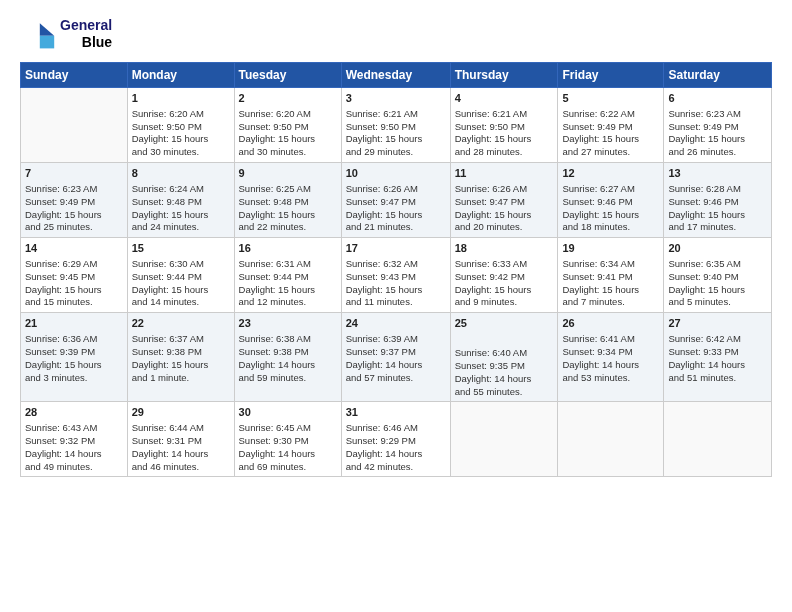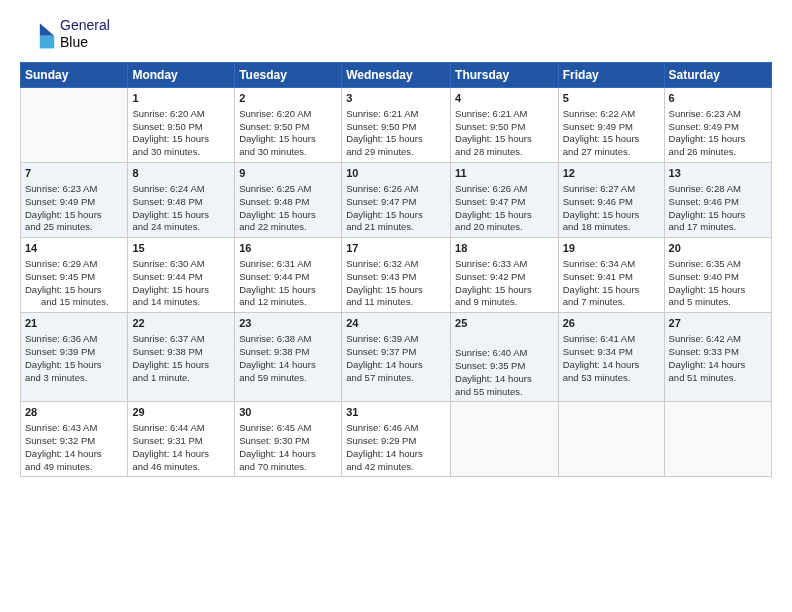--- a/index.html
+++ b/index.html
@@ -23,23 +23,24 @@
     }
     .logo {
       display: flex;
       align-items: center;
       gap: 4px;
     }
     .logo-text {
       display: flex;
       flex-direction: column;
       font-size: 14px;
-      font-weight: normal;
+      font-weight: bold;
       color: #1a1a6e;
       line-height: 1.2;
+      text-align: right;
     }
     .logo-text span:first-child { color: #1a1a6e; }
     .logo-text span:last-child { color: #000000; }
     .logo-icon {
       width: 36px;
       height: 36px;
     }
     .title-block {
       text-align: right;
     }
@@ -219,21 +220,21 @@
             <span style="display: block;">Daylight: 15 hours</span>
             <span style="display: block;">and 17 minutes.</span>
           </td>
         </tr>
         <tr>
           <td>
             <span class="day-number">14</span>
             <span style="display: block;">Sunrise: 6:29 AM</span>
             <span style="display: block;">Sunset: 9:45 PM</span>
             <span style="display: block;">Daylight: 15 hours</span>
-            <span style="display: block; margin-left: 16px;">and 15 minutes.</span>
+            <span style="display: block;">and 15 minutes.</span>
           </td>
           <td>
             <span class="day-number">15</span>
             <span style="display: block;">Sunrise: 6:30 AM</span>
             <span style="display: block;">Sunset: 9:44 PM</span>
             <span style="display: block;">Daylight: 15 hours</span>
             <span style="display: block;">and 14 minutes.</span>
           </td>
           <td>
             <span class="day-number">16</span>
@@ -335,21 +336,21 @@
             <span style="display: block;">Sunrise: 6:44 AM</span>
             <span style="display: block;">Sunset: 9:31 PM</span>
             <span style="display: block;">Daylight: 14 hours</span>
             <span style="display: block;">and 46 minutes.</span>
           </td>
           <td>
             <span class="day-number">30</span>
             <span style="display: block;">Sunrise: 6:45 AM</span>
             <span style="display: block;">Sunset: 9:30 PM</span>
             <span style="display: block;">Daylight: 14 hours</span>
-            <span style="display: block;">and 70 minutes.</span>
+            <span style="display: block;">and 69 minutes.</span>
           </td>
           <td>
             <span class="day-number">31</span>
             <span style="display: block;">Sunrise: 6:46 AM</span>
             <span style="display: block;">Sunset: 9:29 PM</span>
             <span style="display: block;">Daylight: 14 hours</span>
             <span style="display: block;">and 42 minutes.</span>
           </td>
           <td class="empty"></td>
           <td class="empty"></td>

